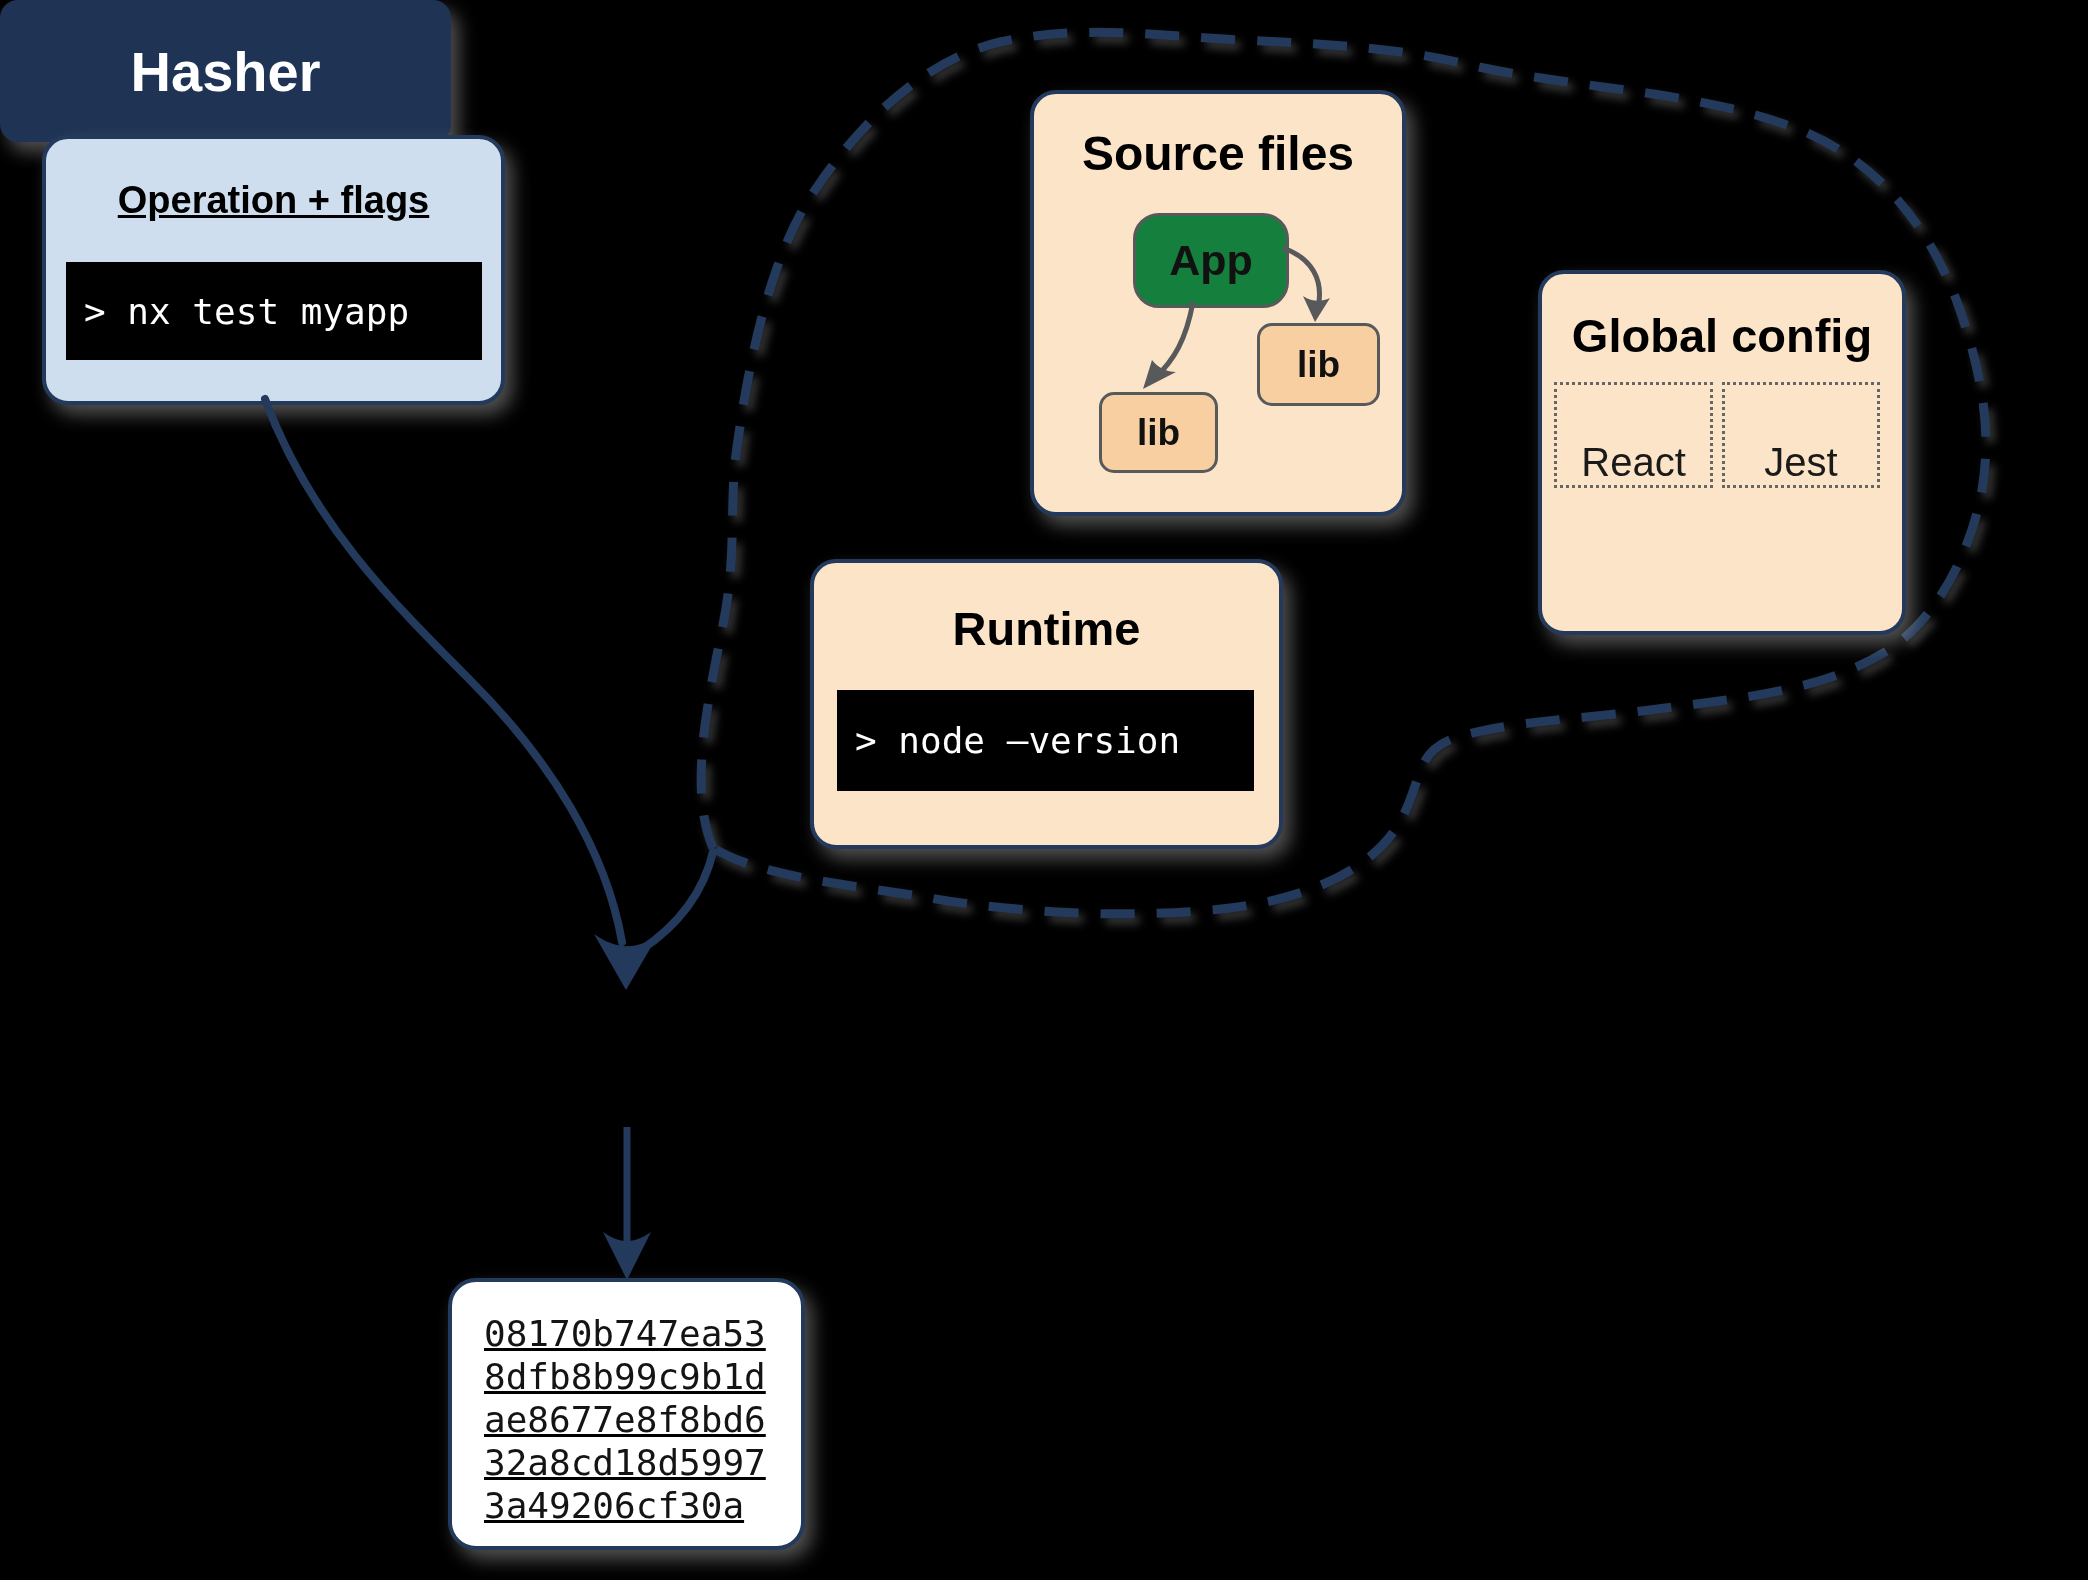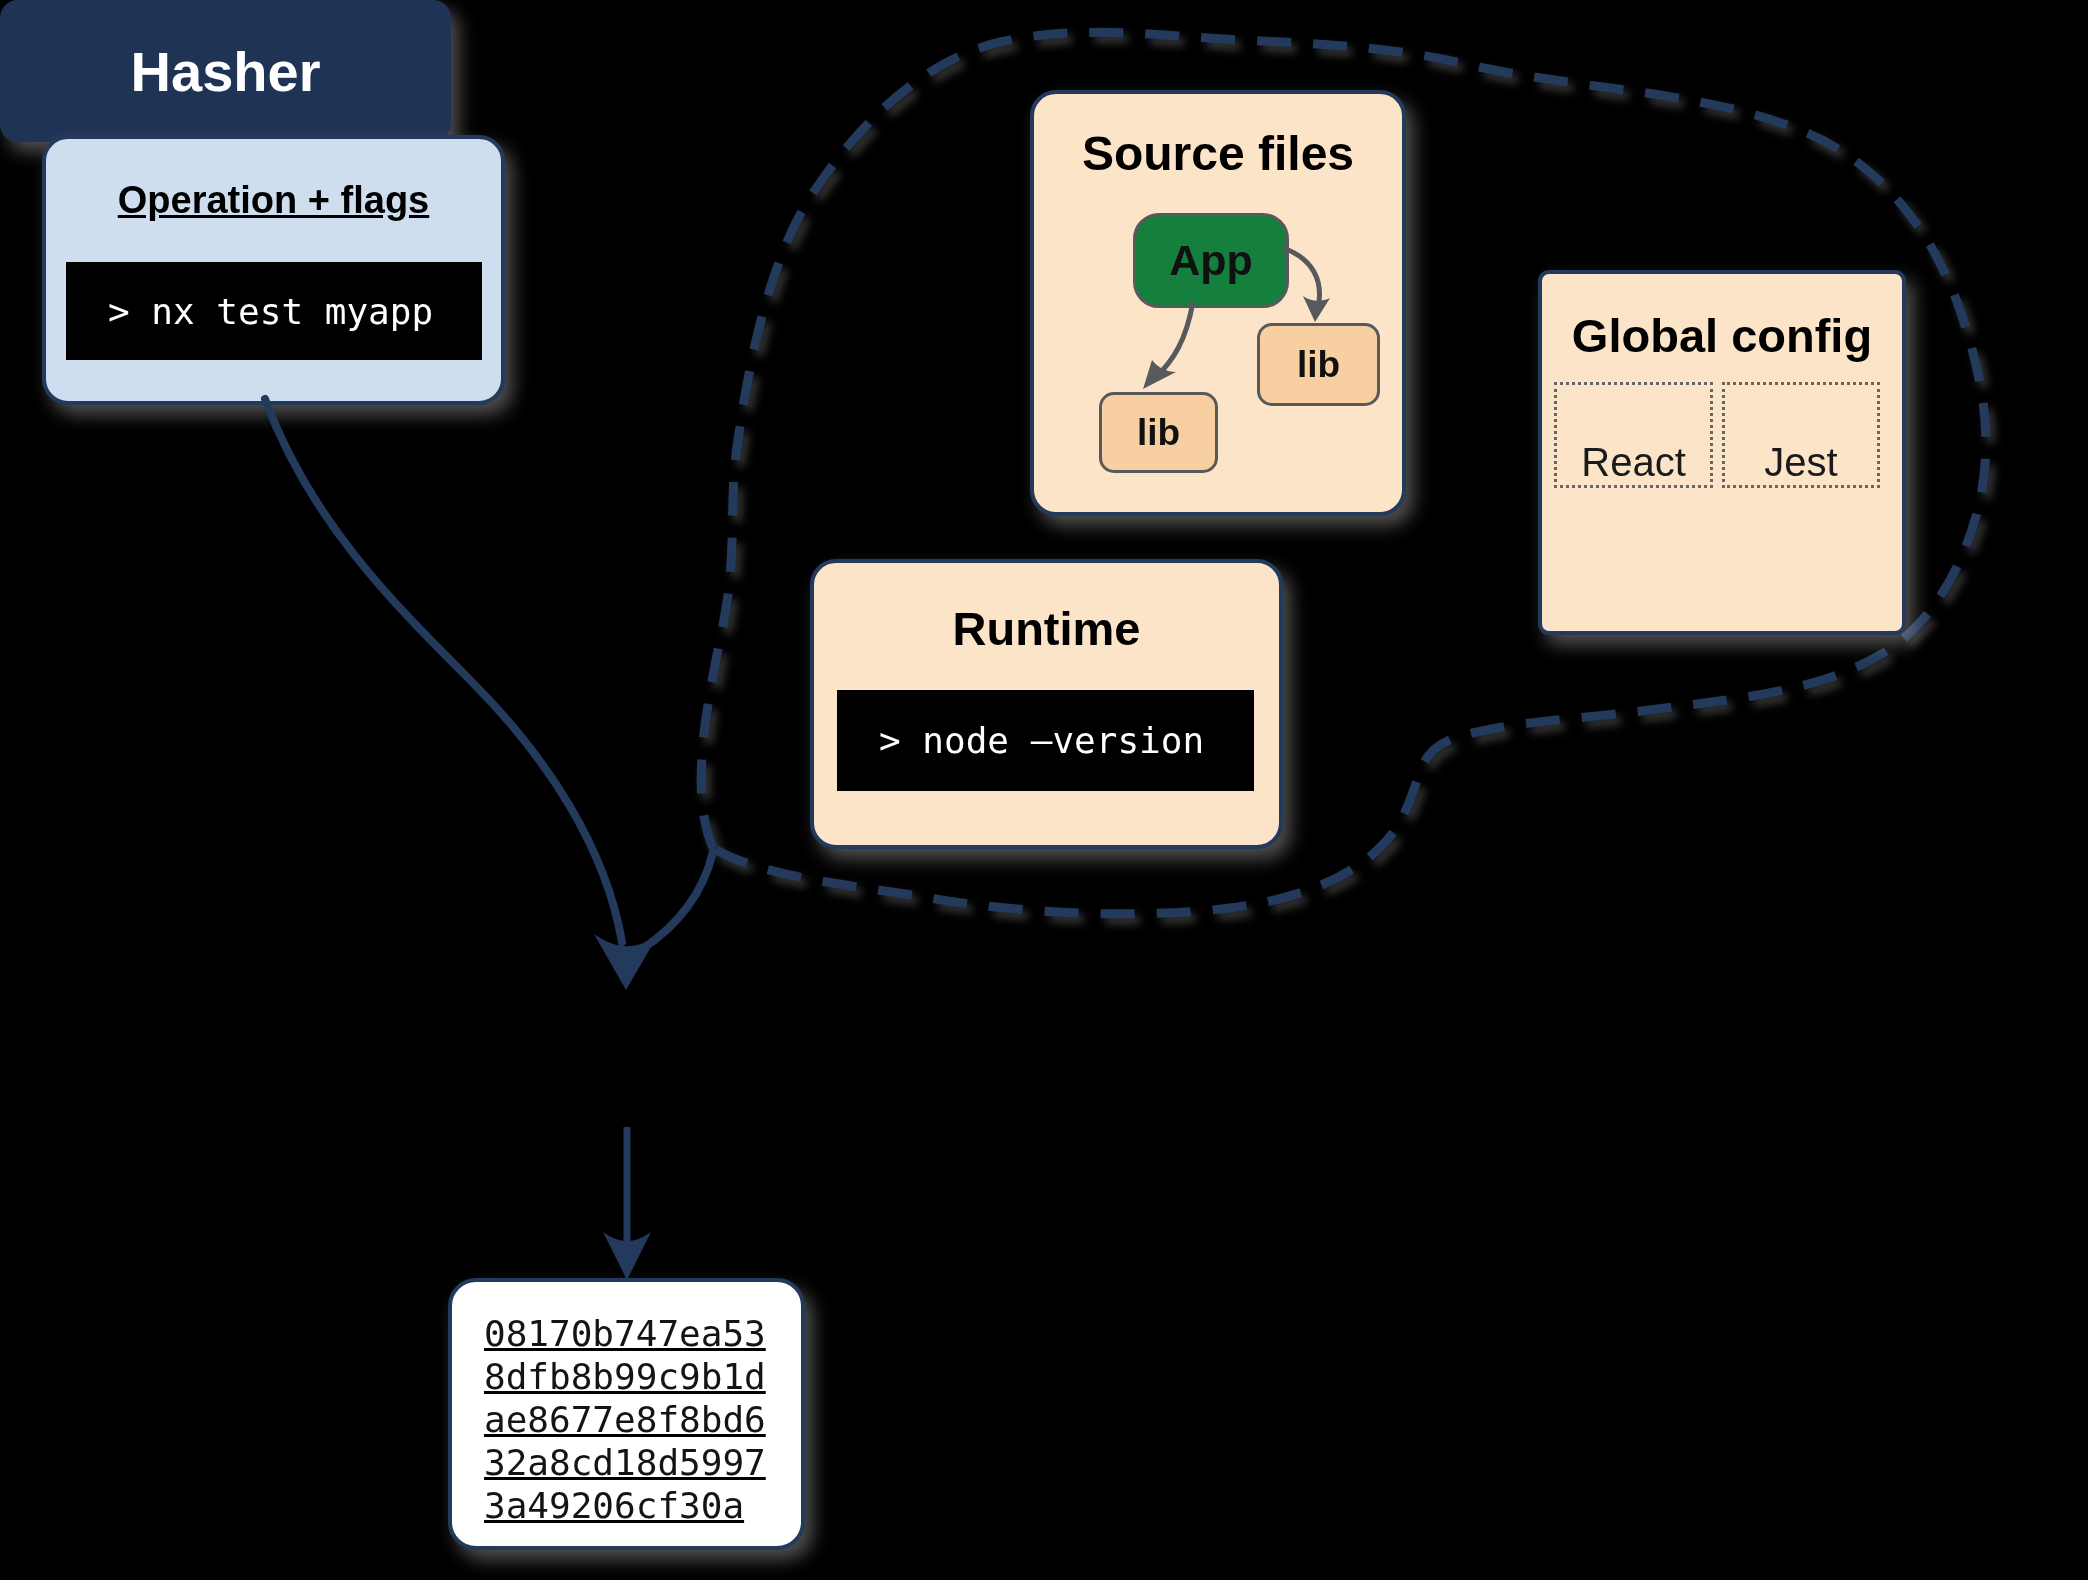--- a/index.html
+++ b/index.html
@@ -5,36 +5,36 @@
   html,body{margin:0;padding:0;background:#000;}
   body{width:2088px;height:1580px;position:relative;overflow:hidden;
        font-family:"Liberation Sans", sans-serif;}
   .layer{position:absolute;left:0;top:0;width:2088px;height:1580px;}
   #fg{pointer-events:none;}
   .box{position:absolute;border:4px solid #233a5c;border-radius:26px;
        box-shadow:8px 10px 18px rgba(175,175,175,.45);}
   .box-title{display:block;text-align:center;font-weight:bold;color:#000000;}
   .terminal{position:absolute;background:#000;color:#fff;
             font-family:"DejaVu Sans Mono", monospace;font-size:36px;
-            display:flex;align-items:center;padding-left:42px;box-sizing:border-box;}
+            display:flex;align-items:center;padding-left:18px;box-sizing:border-box;}
   
   .op-box{left:42px;top:135px;width:455px;height:262px;background:#cfdeee;}
   .op-box .box-title{margin-top:40px;font-size:38px;text-decoration:underline;}
   .op-term{left:20px;top:123px;width:416px;height:98px;}
   
   .src-box{left:1030px;top:90px;width:368px;height:418px;background:#fbe4c7;}
   .src-box .box-title{margin-top:32px;font-size:48px;}
   .node{position:absolute;border:3px solid #58595b;border-radius:15px;
         display:flex;align-items:center;justify-content:center;
         font-weight:bold;color:#111;}
   .node-app{left:99px;top:119px;width:150px;height:89px;background:#15803d;font-size:43px;border-radius:26px;}
   .node-lib1{left:223px;top:229px;width:117px;height:77px;background:#f7cfa0;font-size:37px;}
   .node-lib2{left:65px;top:298px;width:113px;height:75px;background:#f7cfa0;font-size:37px;}
   
-  .cfg-box{left:1538px;top:270px;width:360px;height:357px;background:#fbe4c7;border-radius:11px;}
+  .cfg-box{left:1538px;top:270px;width:360px;height:357px;background:#fbe4c7;}
   .cfg-box .box-title{margin-top:34px;font-size:47px;}
   .dotted{position:absolute;border:3px dotted #666;display:flex;align-items:flex-end;
           justify-content:center;color:#1a1a1a;}
   .cfg-react{left:12px;top:108px;width:153px;height:100px;font-size:40px;}
   .cfg-jest{left:180px;top:108px;width:152px;height:100px;font-size:40px;}
   .cfg-ws{left:12px;top:226px;width:320px;height:100px;font-size:34px;}
   
   .run-box{left:810px;top:559px;width:465px;height:282px;background:#fbe4c7;}
   .run-box .box-title{margin-top:38px;font-size:47px;}
   .run-term{left:23px;top:127px;width:417px;height:101px;}

